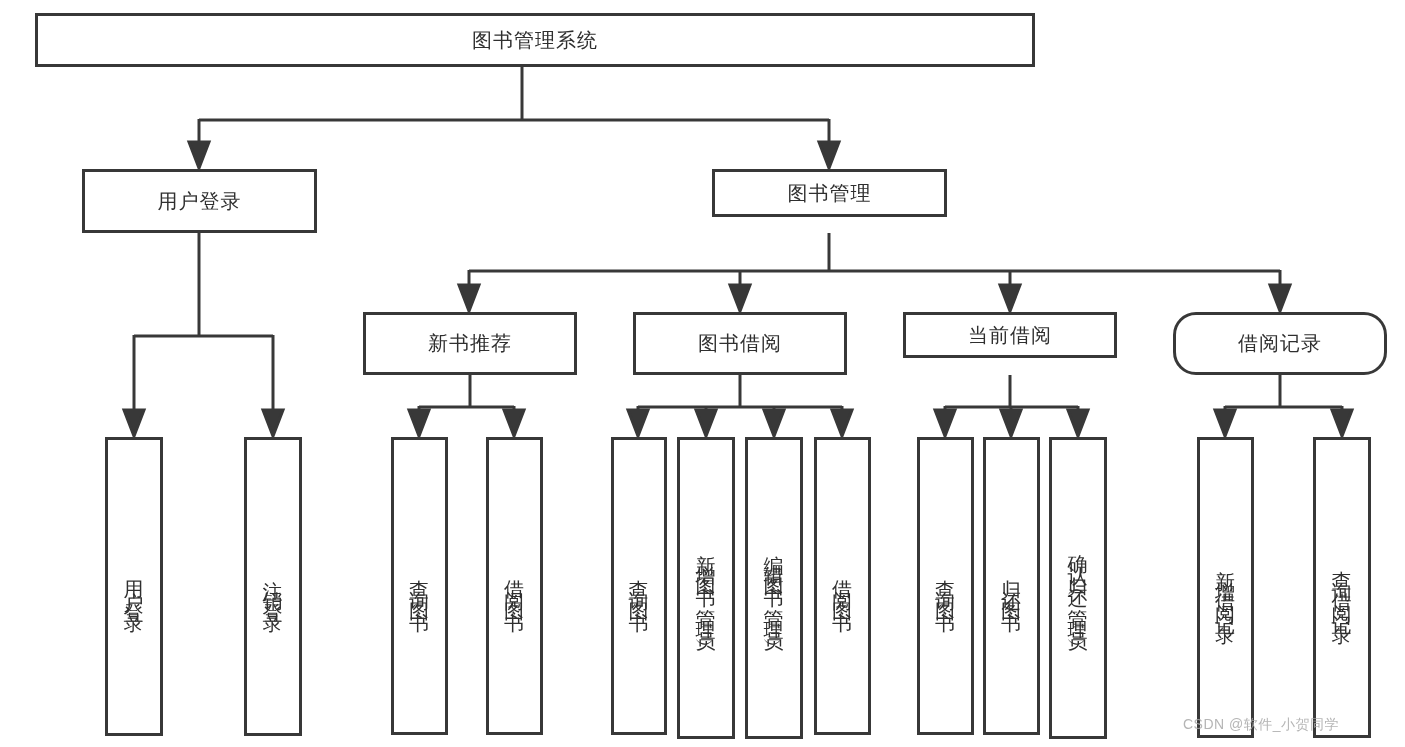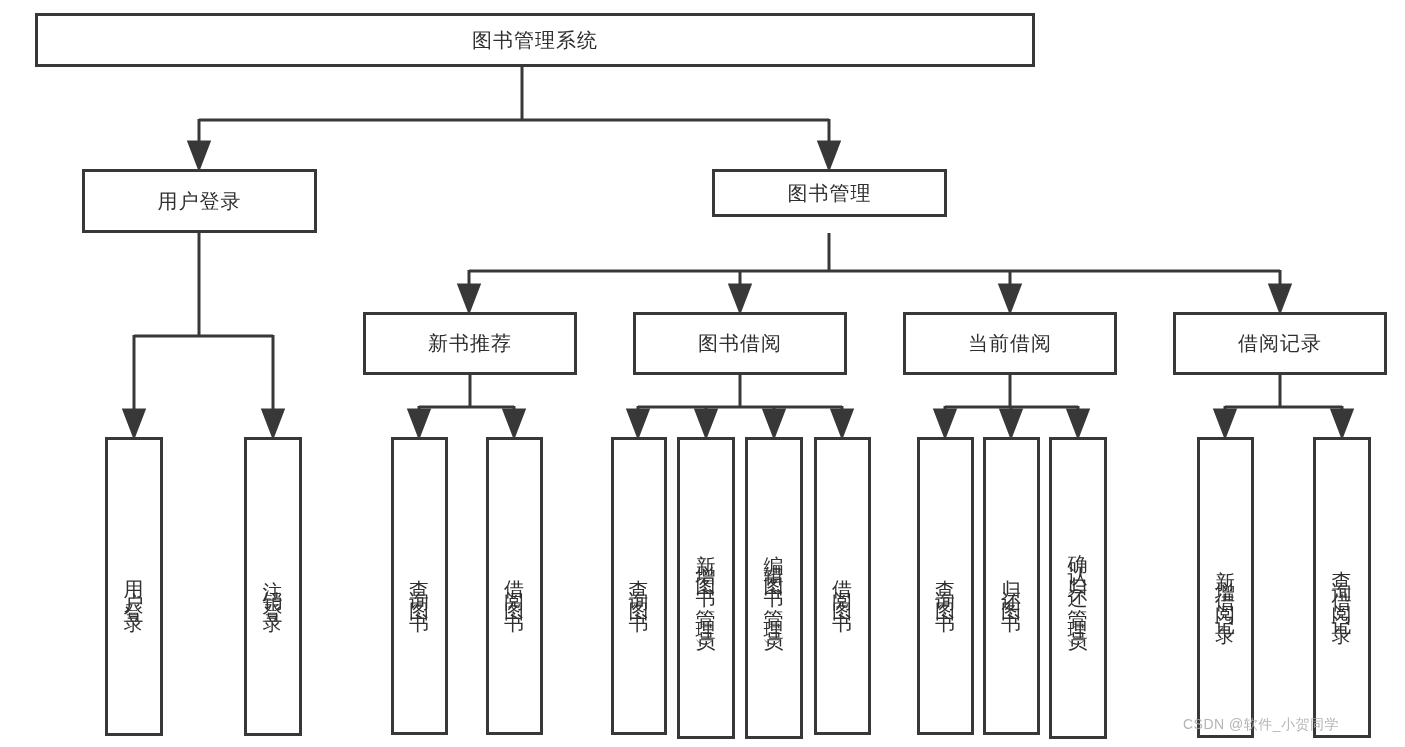--- a/index.html
+++ b/index.html
@@ -118,22 +118,22 @@
     </g>
   </svg>
 
   <div class="node" style="left:22px; top:13px; width:1000px; height:54px;margin-left:13px;">图书管理系统</div>
 
   <div class="node" style="left:82px; top:169px; width:235px; height:64px;">用户登录</div>
   <div class="node" style="left:712px; top:169px; width:235px; height:48px;">图书管理</div>
 
   <div class="node" style="left:633px; top:312px; width:214px; height:63px;">图书借阅</div>
   <div class="node" style="left:363px; top:312px; width:214px; height:63px;">新书推荐</div>
-  <div class="node" style="left:903px; top:312px; width:214px; height:63px;">当前借阅</div>
-  <div class="node" style="left:1173px; top:312px; width:214px; height:63px;">借阅记录</div>
+  <div class="node" style="left:903px; top:312px; width:214px; height:46px;">当前借阅</div>
+  <div class="node" style="left:1173px; top:312px; width:214px; height:63px;border-radius:23px;">借阅记录</div>
 
   <div class="node vnode" style="left:105px; top:437px; width:58px; height:299px;">用户登录</div>
   <div class="node vnode" style="left:244px; top:437px; width:58px; height:299px;">注销登录</div>
 
   <div class="node vnode" style="left:391px; top:437px; width:57px; height:298px;">查询图书</div>
   <div class="node vnode" style="left:486px; top:437px; width:57px; height:298px;">借阅图书</div>
 
   <div class="node vnode" style="left:611px; top:437px; width:56px; height:298px;">查询图书</div>
   <div class="node vnode" style="left:677px; top:437px; width:58px; height:302px;">新增图书（管理员）</div>
   <div class="node vnode" style="left:745px; top:437px; width:58px; height:302px;">编辑图书（管理员）</div>

